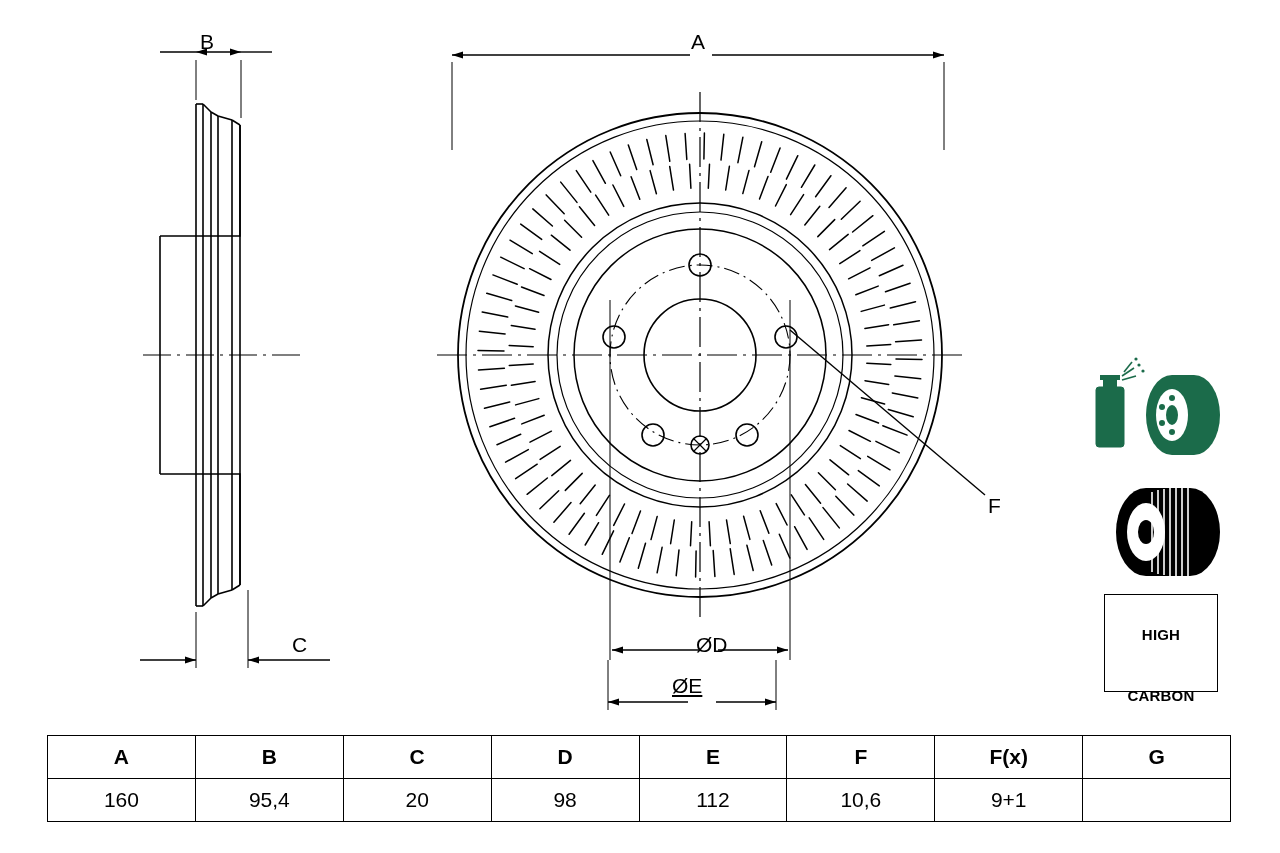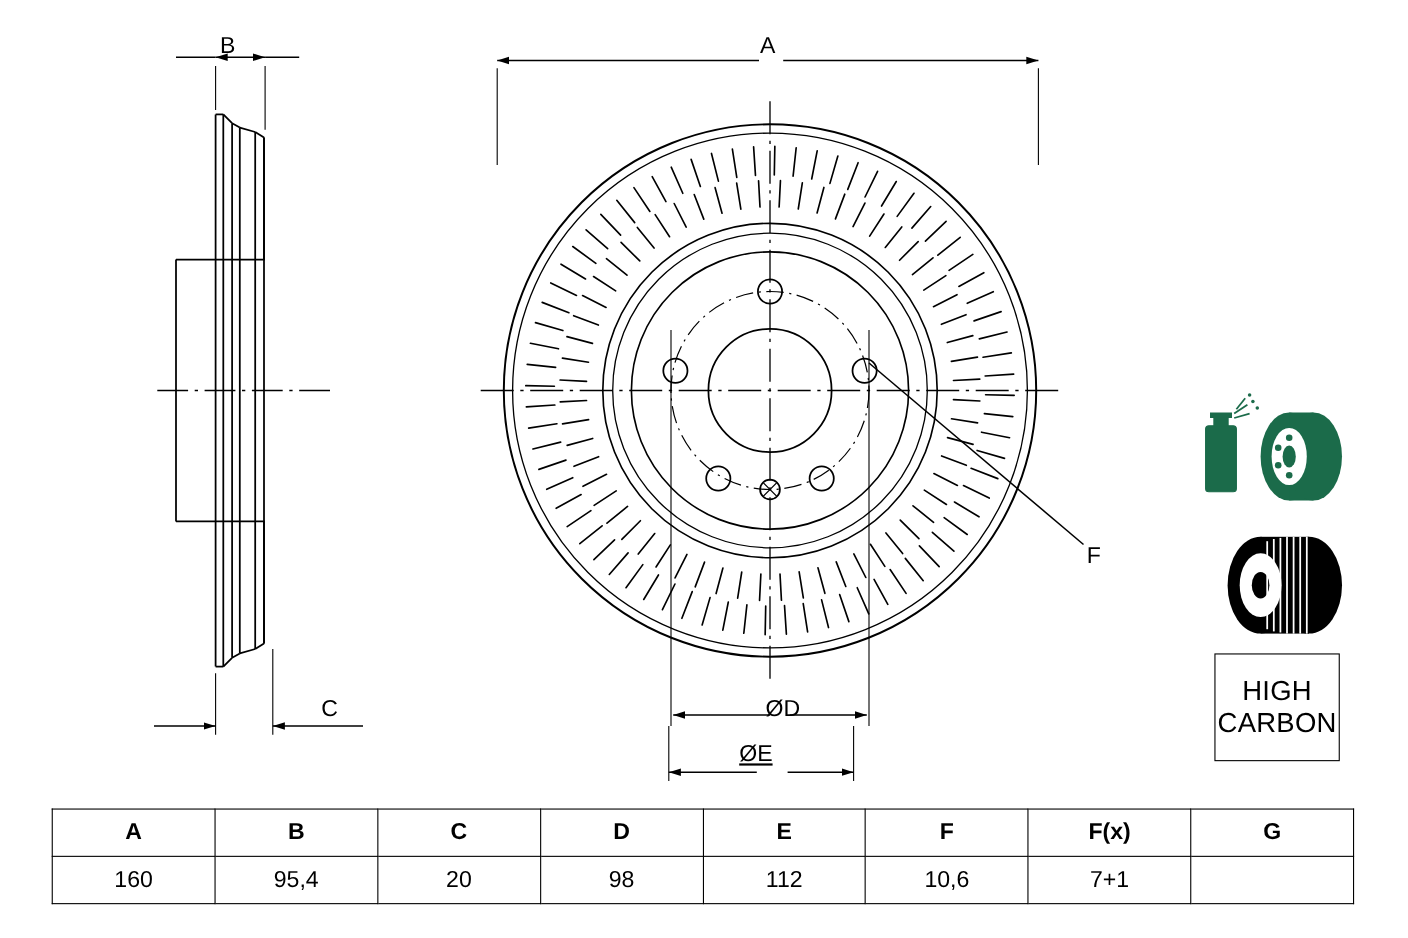--- a/index.html
+++ b/index.html
@@ -65,23 +65,24 @@
     height: 96px;
     border: 1.5px solid #000;
     background: #fff;
     display: flex;
     flex-direction: column;
     align-items: center;
     justify-content: center;
     line-height: 1.15;
   }
   #hc-box span {
-    font-size: 25px;
-    font-weight: normal;
+    font-size: 15px;
+    font-weight: bold;
     letter-spacing: 0.2px;
+    margin-top: 44px;
   }
 </style>
 </head>
 <body>
 
 <div id="stage">
 
   <svg class="layer" viewBox="0 0 1280 853">
     <defs>
       <marker id="arrL" markerWidth="12" markerHeight="8" refX="11" refY="4" orient="auto" markerUnits="userSpaceOnUse">
@@ -410,19 +411,19 @@
       </tr>
     </thead>
     <tbody>
       <tr>
         <td>160</td>
         <td>95,4</td>
         <td>20</td>
         <td>98</td>
         <td>112</td>
         <td>10,6</td>
-        <td>7+1</td>
+        <td>9+1</td>
         <td></td>
       </tr>
     </tbody>
   </table>
 
 </div>
 
 </body></html>

